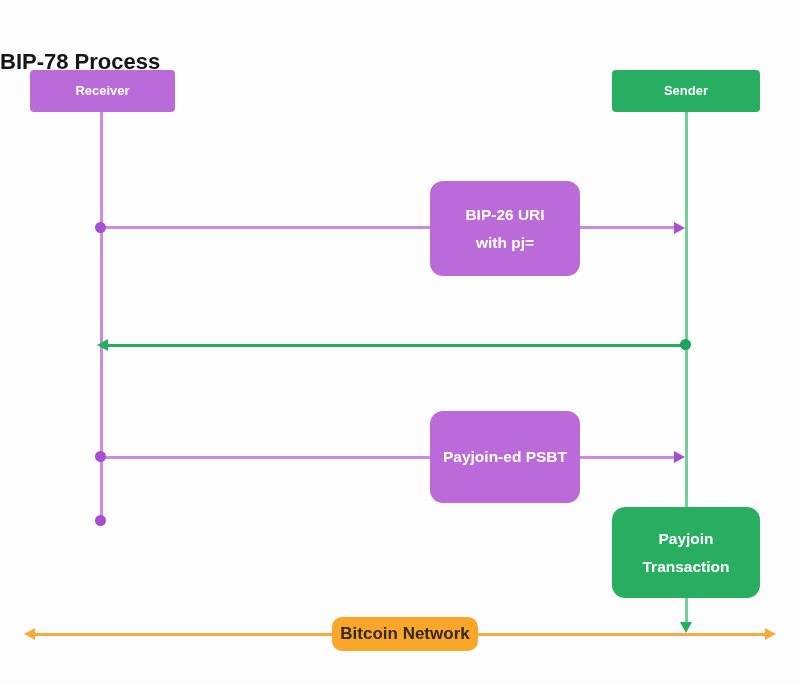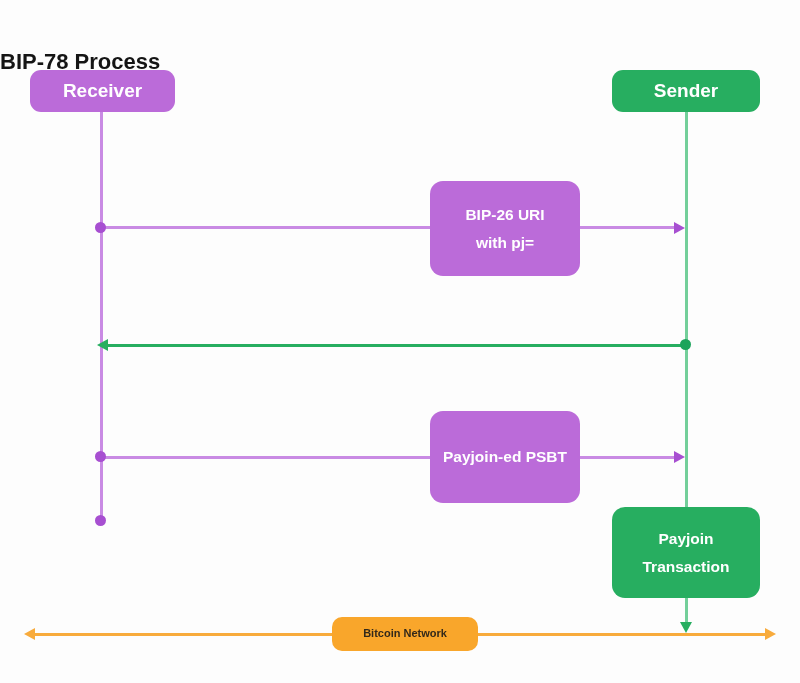--- a/index.html
+++ b/index.html
@@ -26,28 +26,28 @@
     align-items: center;
     justify-content: center;
     color: #ffffff;
     font-weight: 700;
     font-size: 15.5px;
     text-align: center;
     border-radius: 13px;
     z-index: 3;
     line-height: 1.75;
   }
-  .actor { border-radius: 11px; font-size: 19px; }
+  .actor { border-radius: 4px; font-size: 13px; }
   .purple { background: var(--purple, #bb6bd9); }
   .green  { background: var(--green, #27ae60); }
   .network-box {
     background: var(--orange, #f9a62b);
     color: var(--network_text, #33291a);
     border-radius: 10px;
-    font-size: 11px;
+    font-size: 17px;
   }
   .hline { position: absolute; height: 3px; z-index: 1; }
   .vline { position: absolute; width: 3px; z-index: 1; }
   .purple-line { background: var(--purple_light, #c98be4); }
   .green-line-light { background: var(--green_light, #73cf9a); }
   .green-line { background: var(--green, #27ae60); }
   .orange-line { background: var(--orange_line, #f8ab3c); }
   .dot { position: absolute; width: 11px; height: 11px; border-radius: 50%; z-index: 2; }
   .dot-purple { background: var(--purple_dark, #a74fd1); }
   .dot-green { background: var(--green_dark, #1ca45b); }

